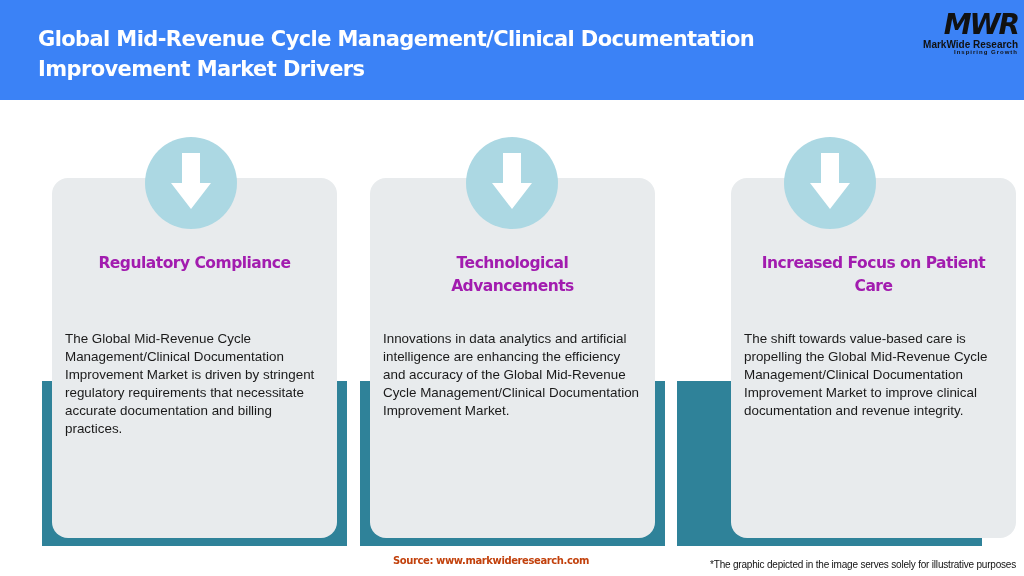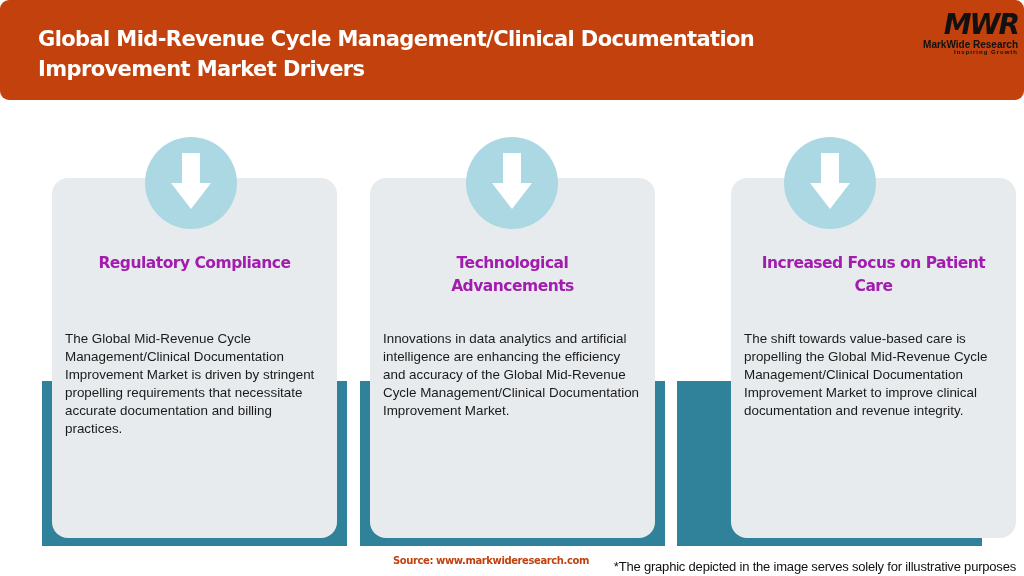--- a/index.html
+++ b/index.html
@@ -1,50 +1,50 @@
 <!DOCTYPE html>
 <html><head>
 <meta charset="utf-8">
 <style>
   * { margin: 0; padding: 0; box-sizing: border-box; }
   body { width: 1024px; height: 576px; background: #ffffff; position: relative; overflow: hidden; font-family: "Liberation Sans", sans-serif; }
-  .header { position: absolute; left: 0; top: 0; width: 1024px; height: 100px; background: #c2410c; border-radius: 9px; }
+  .header { position: absolute; left: 0; top: 0; width: 1024px; height: 100px; background: #3b82f6; }
   .title { position: absolute; left: 38px; top: 24px; width: 860px; color: #ffffff; font-family: "DejaVu Sans", sans-serif; font-weight: bold; font-size: 21px; line-height: 30px; letter-spacing: -0.6px; }
   .logo { position: absolute; left: 922px; top: 10px; width: 96px; height: 50px; text-align: right; }
   .logo-mark { font-family: "DejaVu Sans", sans-serif; font-weight: bold; font-style: italic; font-size: 28px; line-height: 30px; color: #111; letter-spacing: -2px; }
   .logo-name { font-size: 10px; font-weight: bold; color: #111; line-height: 9px; }
   .logo-tag { font-size: 6px; font-weight: bold; color: #111; letter-spacing: 1px; line-height: 7px; }
   .backing { position: absolute; top: 381px; height: 165px; width: 305px; background: #2f8299; }
   .card { position: absolute; top: 178px; height: 360px; width: 285px; background: #e8ebed; border-radius: 16px; }
   .circle { position: absolute; width: 92px; height: 92px; border-radius: 50%; background: #acd8e3; top: 137px; }
   .circle svg { position: absolute; left: 0; top: 0; }
   .card-title { position: absolute; left: 0; width: 100%; text-align: center; top: 74px; font-family: "DejaVu Sans", sans-serif; font-weight: bold; font-size: 15.5px; line-height: 23px; color: #a21caf; letter-spacing: -0.5px; padding: 0 30px; }
   .card-text { position: absolute; left: 13px; right: 14px; top: 152px; font-size: 13.4px; line-height: 18px; color: #1a1a1a; }
   .footer-source { position: absolute; left: 393px; top: 555px; font-family: "DejaVu Sans", sans-serif; font-weight: bold; font-size: 10px; color: #c2410c; letter-spacing: -0.4px; }
-  .footer-note { position: absolute; right: 8px; top: 559px; font-size: 13px; color: #111; letter-spacing: -0.2px; }
+  .footer-note { position: absolute; right: 8px; top: 559px; font-size: 10px; color: #111; letter-spacing: -0.2px; }
 </style>
 </head>
 <body>
 
 <div class="header">
   <div class="title">Global Mid-Revenue Cycle Management/Clinical Documentation Improvement Market Drivers</div>
   <div class="logo">
     <div class="logo-mark">MWR</div>
     <div class="logo-name">MarkWide Research</div>
     <div class="logo-tag">Inspiring Growth</div>
   </div>
 </div>
 
 <div class="backing" style="left:42px;"></div>
 <div class="backing" style="left:360px;"></div>
 <div class="backing" style="left:677px;"></div>
 
 <div class="card" style="left:52px;">
   <div class="card-title">Regulatory Compliance</div>
-  <div class="card-text">The Global Mid-Revenue Cycle Management/Clinical Documentation Improvement Market is driven by stringent propelling requirements that necessitate accurate documentation and billing practices.</div>
+  <div class="card-text">The Global Mid-Revenue Cycle Management/Clinical Documentation Improvement Market is driven by stringent regulatory requirements that necessitate accurate documentation and billing practices.</div>
 </div>
 
 <div class="card" style="left:370px;">
   <div class="card-title">Technological Advancements</div>
   <div class="card-text">Innovations in data analytics and artificial intelligence are enhancing the efficiency and accuracy of the Global Mid-Revenue Cycle Management/Clinical Documentation Improvement Market.</div>
 </div>
 
 <div class="card" style="left:687px;margin-left:44px;">
   <div class="card-title">Increased Focus on Patient Care</div>
   <div class="card-text">The shift towards value-based care is propelling the Global Mid-Revenue Cycle Management/Clinical Documentation Improvement Market to improve clinical documentation and revenue integrity.</div>

